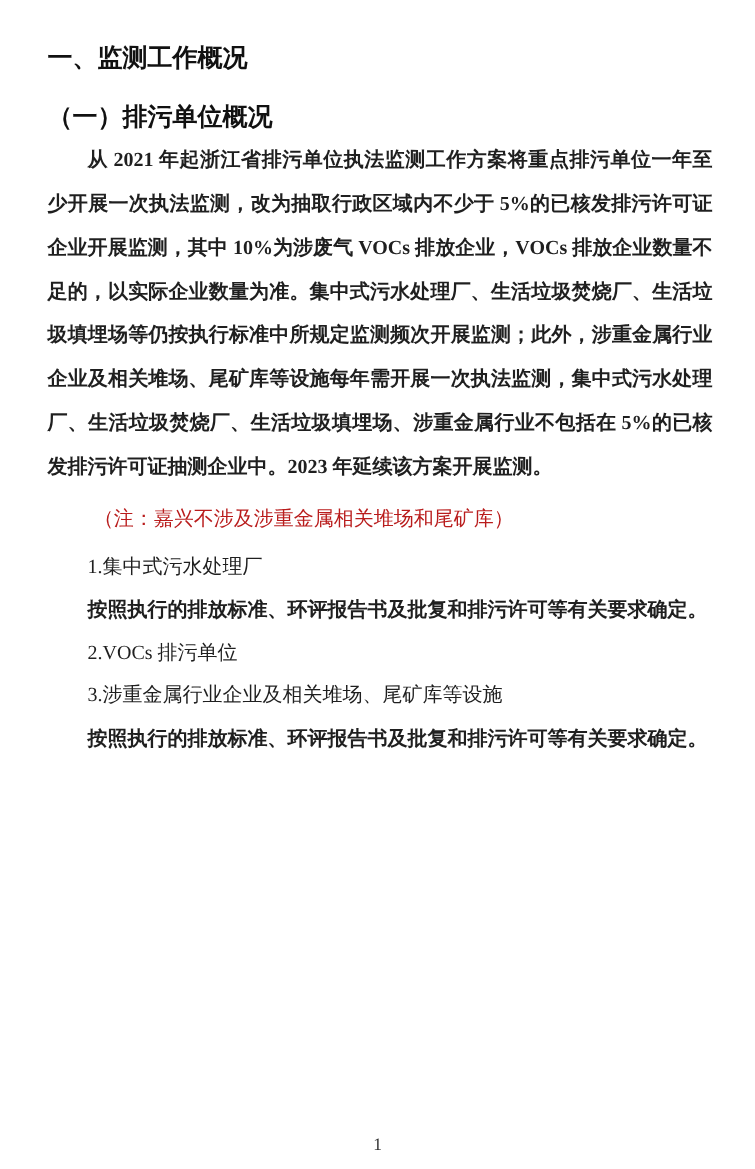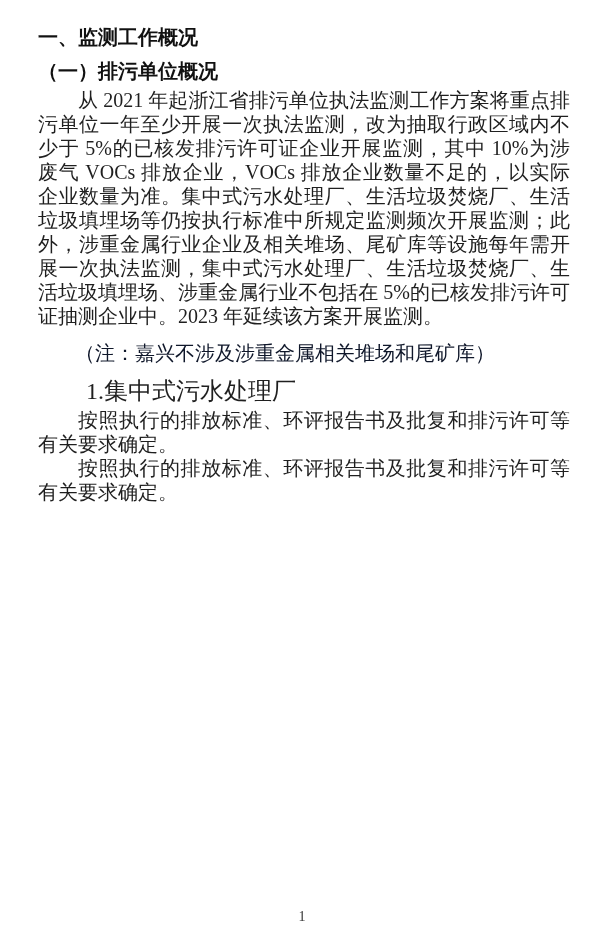--- a/index.html
+++ b/index.html
@@ -7,54 +7,55 @@
     width: 604px;
     height: 935px;
     background: #ffffff;
     overflow: hidden;
   }
   .page {
     position: relative;
     width: 604px;
     height: 935px;
     box-sizing: border-box;
-    padding: 20px 34px 0 38px;
+    padding: 30px 34px 0 38px;
     background: #ffffff;
     font-family: "Liberation Serif", "DejaVu Serif", serif;
     color: #1f1f1f;
   }
   .h-main, .h-sub {
     font-family: "Liberation Sans", "DejaVu Sans", sans-serif;
     font-size: 20px;
     font-weight: 700;
     line-height: 34px;
     margin: 0;
     color: #111111;
   }
-  .h-sub { margin-top: 0; }
+  .h-sub { margin-top: 13px; }
   .para {
-    font-size: 20px;
-    line-height: 24px;
+    font-size: 16px;
+    line-height: 35px;
     text-align: justify;
     text-indent: 2em;
     margin: 0;
     word-break: break-all;
+    font-weight: bold;
   }
   .item-title {
-    font-size: 24px;
+    font-size: 16px;
     line-height: 34px;
     text-indent: 2em;
     margin: 0;
   }
   .note {
-    font-size: 20px;
+    font-size: 16px;
     line-height: 32px;
     margin: 9px 0 5px 0;
     padding-left: 37px;
-    color: #0f172a;
+    color: #b91c1c;
   }
   .page-footer {
     position: absolute;
     left: 0;
     bottom: 10px;
     width: 100%;
     text-align: center;
     font-size: 14px;
     line-height: 16px;
     color: #333333;
@@ -71,21 +72,23 @@
 
   <p class="para">从 2021 年起浙江省排污单位执法监测工作方案将重点排污单位一年至少开展一次执法监测，改为抽取行政区域内不少于 5%的已核发排污许可证企业开展监测，其中 10%为涉废气 VOCs 排放企业，VOCs 排放企业数量不足的，以实际企业数量为准。集中式污水处理厂、生活垃圾焚烧厂、生活垃圾填埋场等仍按执行标准中所规定监测频次开展监测；此外，涉重金属行业企业及相关堆场、尾矿库等设施每年需开展一次执法监测，集中式污水处理厂、生活垃圾焚烧厂、生活垃圾填埋场、涉重金属行业不包括在 5%的已核发排污许可证抽测企业中。2023 年延续该方案开展监测。</p>
 
   <div class="note">（注：嘉兴不涉及涉重金属相关堆场和尾矿库）</div>
 
 
   <p class="item-title">1.集中式污水处理厂</p>
 
   <p class="para">按照执行的排放标准、环评报告书及批复和排污许可等有关要求确定。</p>
 
+  <p class="item-title">2.VOCs 排污单位</p>
 
 
+  <p class="item-title">3.涉重金属行业企业及相关堆场、尾矿库等设施</p>
 
   <p class="para">按照执行的排放标准、环评报告书及批复和排污许可等有关要求确定。</p>
 
 
   <div class="page-footer">1</div>
 
 </div>
 
 </body></html>

